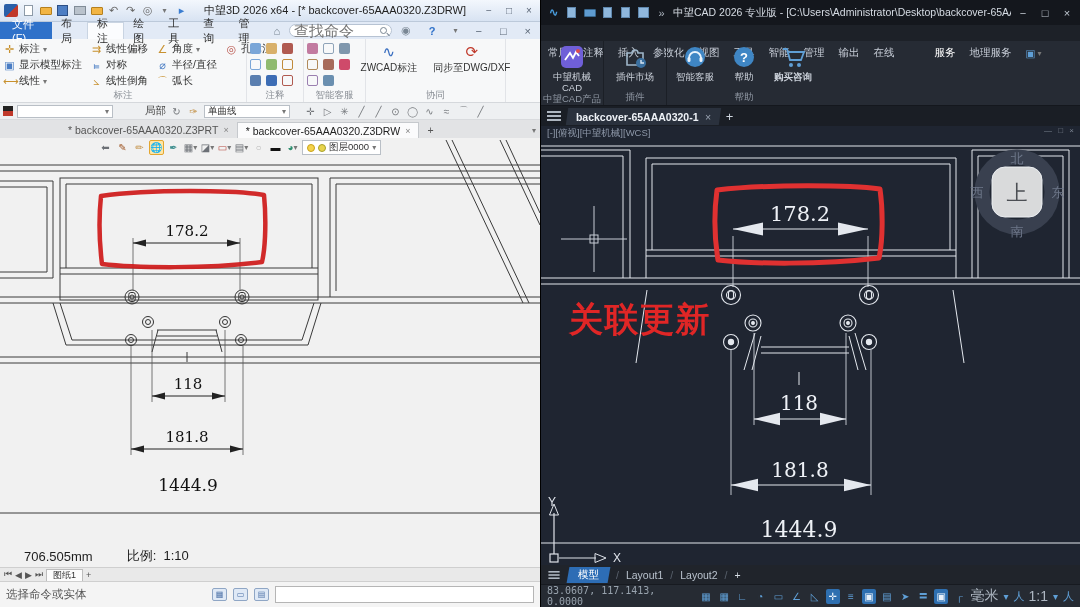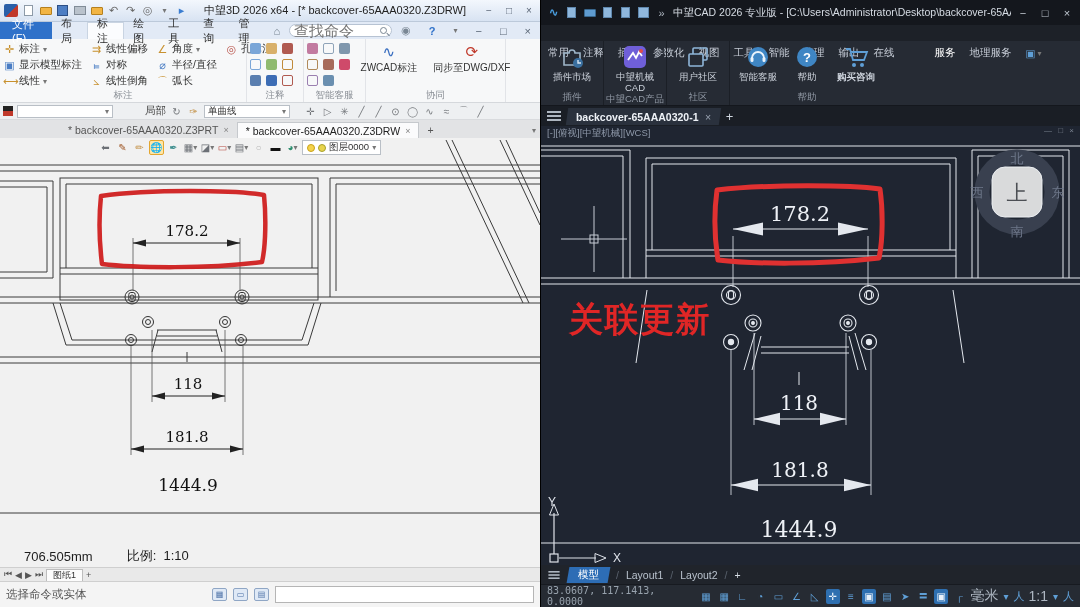--- a/index.html
+++ b/index.html
@@ -463,53 +463,41 @@
     <span class="mi active">服务</span>
     <span class="mi">地理服务</span>
     <span class="mi" style="color:#5f9fd6;">▣<span class="dd" style="margin-left:2px;">▾</span></span>
   </div>
 
   <div class="zc-ribbon">
     <div class="zgrp">
       <div class="body">
         <div class="zbtn">
           <svg width="26" height="26" viewBox="0 0 26 26">
+            <rect x="2" y="2" width="22" height="22" rx="5" fill="#6f5fd8"></rect>
+            <path d="M6,16 L11,9 L14,14 L17,8 L20,12" stroke="#fff" stroke-width="1.8" fill="none"></path>
+            <circle cx="19" cy="7" r="2" fill="#e04b4b"></circle>
+          </svg>
+          <span class="lbl"><span>中望机械</span><br><span>CAD</span></span>
+        </div>
+      </div>
+      <div class="cap">中望CAD产品</div>
+    </div>
+    <div class="zgrp">
+      <div class="body">
+        <div class="zbtn">
+          <svg width="26" height="26" viewBox="0 0 26 26">
             <path d="M5,9 h5 a3,3 0 1 1 6,0 h5 v12 h-16 z" fill="none" stroke="#9fb6c9" stroke-width="1.6"></path>
             <circle cx="19" cy="19" r="5" fill="#3a6f9f"></circle>
               <path d="M19,16 v3 h3" stroke="#d8e6f2" stroke-width="1.4" fill="none"></path>
           </svg>
           <span class="lbl">插件市场</span>
         </div>
       </div>
       <div class="cap">插件</div>
-    </div>
-    <div class="zgrp">
-      <div class="body">
-        <div class="zbtn">
-          <svg width="26" height="26" viewBox="0 0 26 26">
-            <rect x="2" y="2" width="22" height="22" rx="5" fill="#6f5fd8"></rect>
-            <path d="M6,16 L11,9 L14,14 L17,8 L20,12" stroke="#fff" stroke-width="1.8" fill="none"></path>
-            <circle cx="19" cy="7" r="2" fill="#e04b4b"></circle>
-          </svg>
-          <span class="lbl"><span>中望机械</span><br><span>CAD</span></span>
-        </div>
-      </div>
-      <div class="cap">中望CAD产品</div>
-    </div>
-    <div class="zgrp">
-      <div class="body">
-        <div class="zbtn">
-          <svg width="26" height="26" viewBox="0 0 26 26">
-            <rect x="8" y="4" width="14" height="12" rx="1" fill="none" stroke="#8fb6d9" stroke-width="1.6"></rect>
-            <rect x="4" y="10" width="14" height="12" rx="1" fill="#262b34" stroke="#8fb6d9" stroke-width="1.6"></rect>
-          </svg>
-          <span class="lbl">用户社区</span>
-        </div>
-      </div>
-      <div class="cap">社区</div>
     </div>
     <div class="zgrp" style="border-right:none;">
       <div class="body">
         <div class="zbtn" style="width:56px;">
           <svg width="26" height="26" viewBox="0 0 26 26">
             <circle cx="13" cy="13" r="10" fill="#3f86c4"></circle>
             <path d="M7,14 a6,6 0 0 1 12,0" stroke="#eaf3fb" stroke-width="1.8" fill="none"></path>
             <rect x="5.5" y="13" width="3" height="5" rx="1.5" fill="#eaf3fb"></rect>
             <rect x="17.5" y="13" width="3" height="5" rx="1.5" fill="#eaf3fb"></rect>
           </svg>

